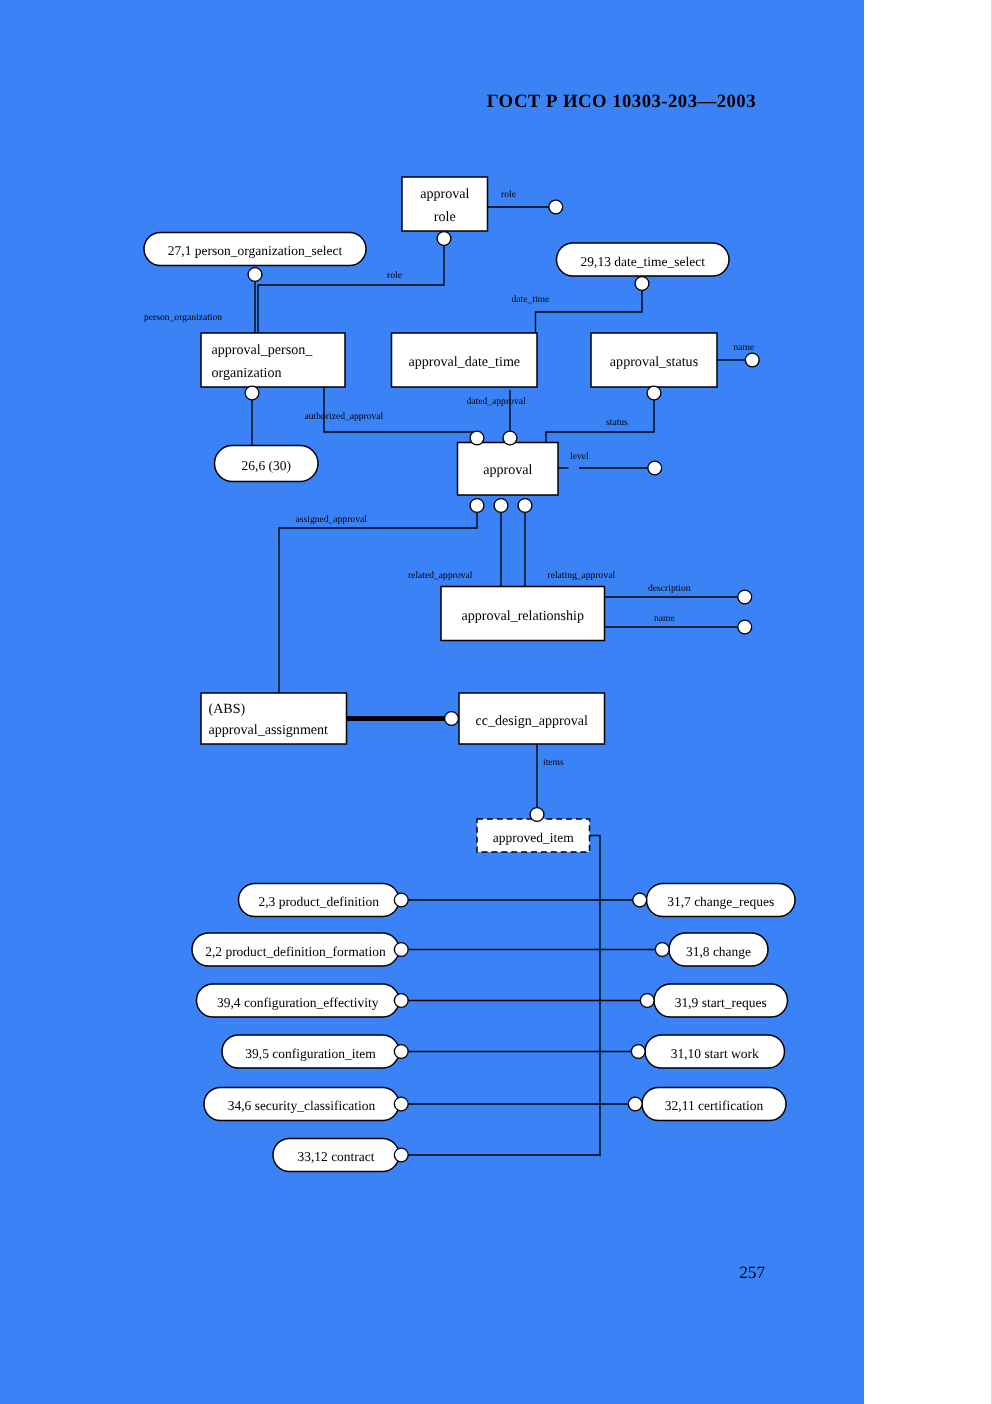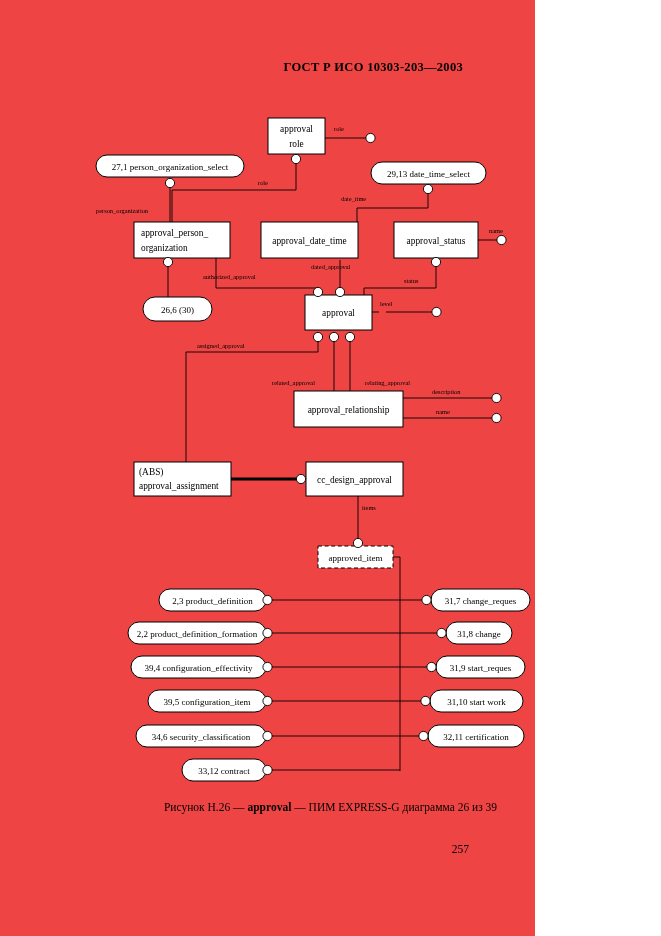--- a/index.html
+++ b/index.html
@@ -7,23 +7,23 @@
     margin: 0;
     padding: 0;
     background: #ffffff;
   }
   body {
     font-family: "Liberation Serif", "DejaVu Serif", serif;
     color: #000000;
   }
   #page {
     position: relative;
-    width: 535px;
+    width: 576px;
     height: 936px;
-    background: #ef4444;
+    background: #3b82f6;
     overflow: hidden;
   }
   
   #std-header {
     position: absolute;
     top: 60px;
     right: 72px;
     font-family: "Liberation Serif", "DejaVu Serif", serif;
     font-size: 12.5px;
     font-weight: bold;
@@ -318,17 +318,16 @@
     </g>
 
     <g>
       <rect class="rbox" x="428" y="725" width="96" height="22" rx="11" ry="11"></rect>
       <text class="ent-text-sm" x="476" y="740" text-anchor="middle">32,11 certification</text>
       <circle class="port" cx="423.5" cy="736" r="4.6"></circle>
     </g>
 
   </svg>
 
-  <div id="caption"><span>Рисунок Н.26 — </span><b>approval</b><span> — ПИМ EXPRESS-G диаграмма 26 из 39</span></div>
 
   <div id="page-number">257</div>
 
 </div>
 
 </body></html>

